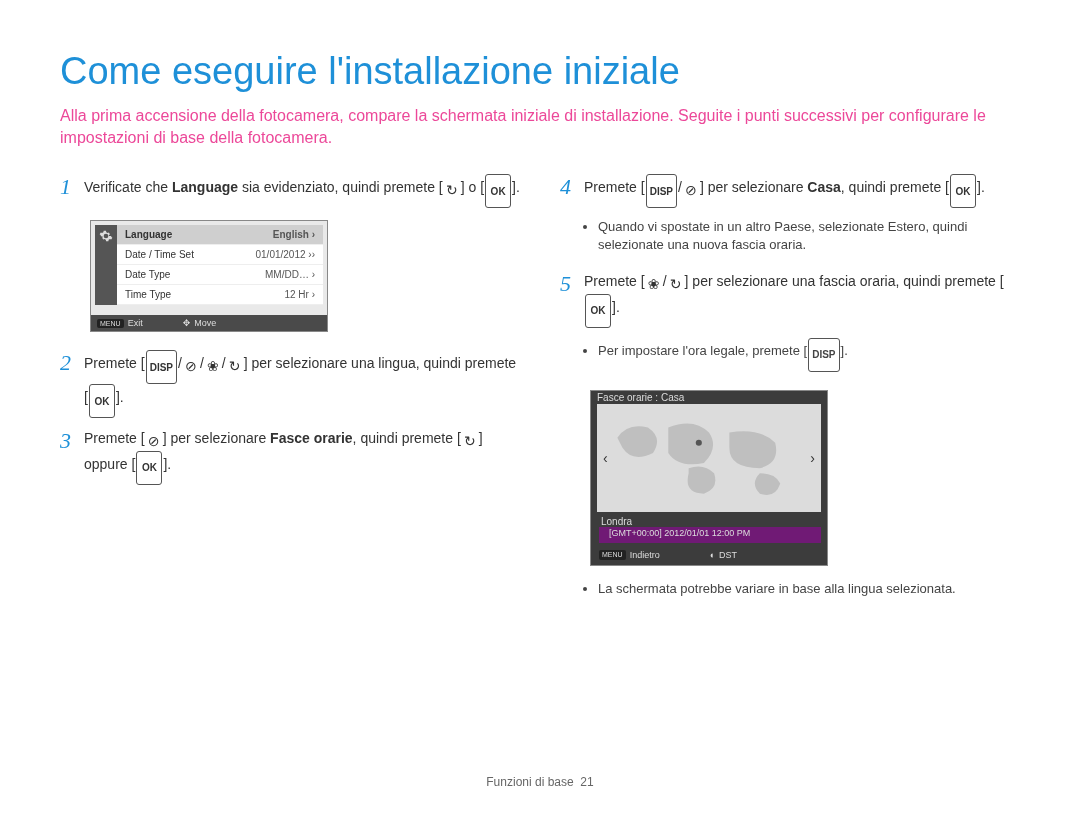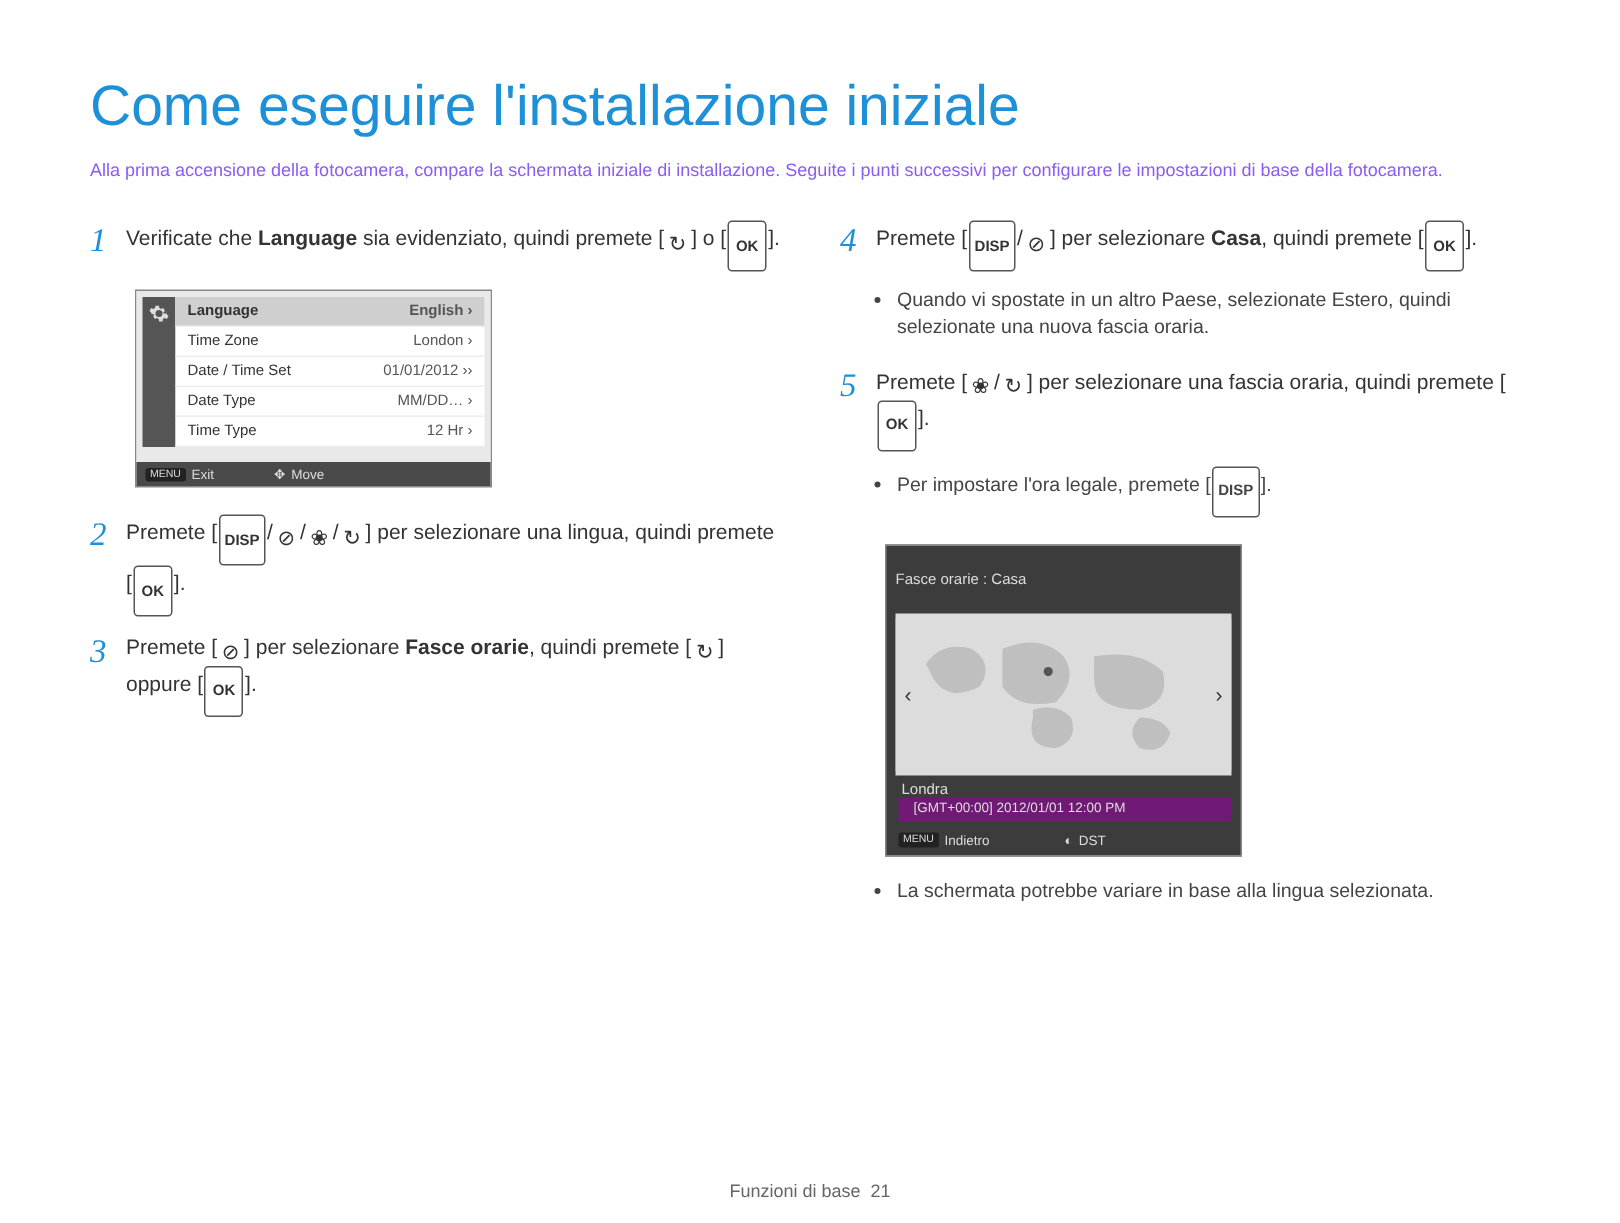--- a/index.html
+++ b/index.html
@@ -12,23 +12,23 @@
     padding: 50px 60px 0 60px;
     position: relative;
   }
   h1 {
     color: #1e90d8;
     font-weight: 400;
     font-size: 38px;
     margin-bottom: 12px;
   }
   .intro {
-    font-size: 12px;
+    font-size: 16px;
     line-height: 1.35;
-    color: #8b5cf6;
+    color: #ec4899;
     margin-bottom: 26px;
   }
   .columns { display: flex; gap: 40px; }
   .col { flex: 1; }
   .step {
     display: flex;
     align-items: flex-start;
     margin-bottom: 10px;
   }
   .num {
@@ -115,32 +115,32 @@
 
   
   .screen2 {
     width: 238px;
     margin: 10px 0 14px 30px;
     border:1px solid #888;
     background:#3c3c3c;
     color:#ddd;
     font-size:10px;
   }
-  .sc2-title { padding:17px 6px; font-size:10px; }
+  .sc2-title { padding:1px 6px; font-size:10px; }
   .sc2-map { background:#dcdcdc; margin:0 6px; height:108px; position:relative; display:flex; align-items:center; }
   .sc2-map .arrow { position:absolute; top:50%; transform:translateY(-50%); font-size:14px; color:#333; padding:0 6px;}
   .sc2-map .arrow.left{ left:0;} .sc2-map .arrow.right{ right:0;}
   .sc2-loc { padding:4px 10px 0 10px; font-size:10px; }
   .sc2-gmt { padding:1px 10px 5px 10px; font-size:9px; background:#701a75; margin:0 6px 4px 8px; }
   .sc2-foot { display:flex; gap:50px; padding:3px 8px 5px 8px; font-size:9px; }
   .sc2-foot .fgrp { display:flex; gap:4px; }
 
   .footer {
     position: absolute;
-    bottom: 14px; left:0; width:1080px;
+    bottom: 26px; left:0; width:1080px;
     text-align:center;
     font-size:12px;
     color:#666;
   }
 
   
   .world-svg { width:100%; height:100%; }
 </style>
 </head>
 <body>
@@ -165,24 +165,20 @@
           <svg viewBox="0 0 24 24" fill="#ddd">
               <path d="M12 8a4 4 0 100 8 4 4 0 000-8zm9 4a7 7 0 01-.1 1.2l2 1.6-2 3.4-2.4-1a7 7 0 01-2 1.2l-.4 2.6h-4l-.4-2.6a7 7 0 01-2-1.2l-2.4 1-2-3.4 2-1.6A7 7 0 013 12a7 7 0 01.1-1.2l-2-1.6 2-3.4 2.4 1a7 7 0 012-1.2L8 3h4l.4 2.6a7 7 0 012 1.2l2.4-1 2 3.4-2 1.6c.1.4.2.8.2 1.2z"></path>
             </svg>
         </div>
         <div class="sc1-table">
           <div class="sc1-row hl">
               <span>Language</span>
               <span>English ›</span>
             </div>
           <div class="sc1-row">
-              <span>Time Zone</span>
-              <span>London ›</span>
-            </div>
-          <div class="sc1-row">
               <span>Date / Time Set</span>
               <span>01/01/2012 ››</span>
             </div>
           <div class="sc1-row">
               <span>Date Type</span>
               <span>MM/DD… ›</span>
             </div>
           <div class="sc1-row">
               <span>Time Type</span>
               <span>12 Hr ›</span>

